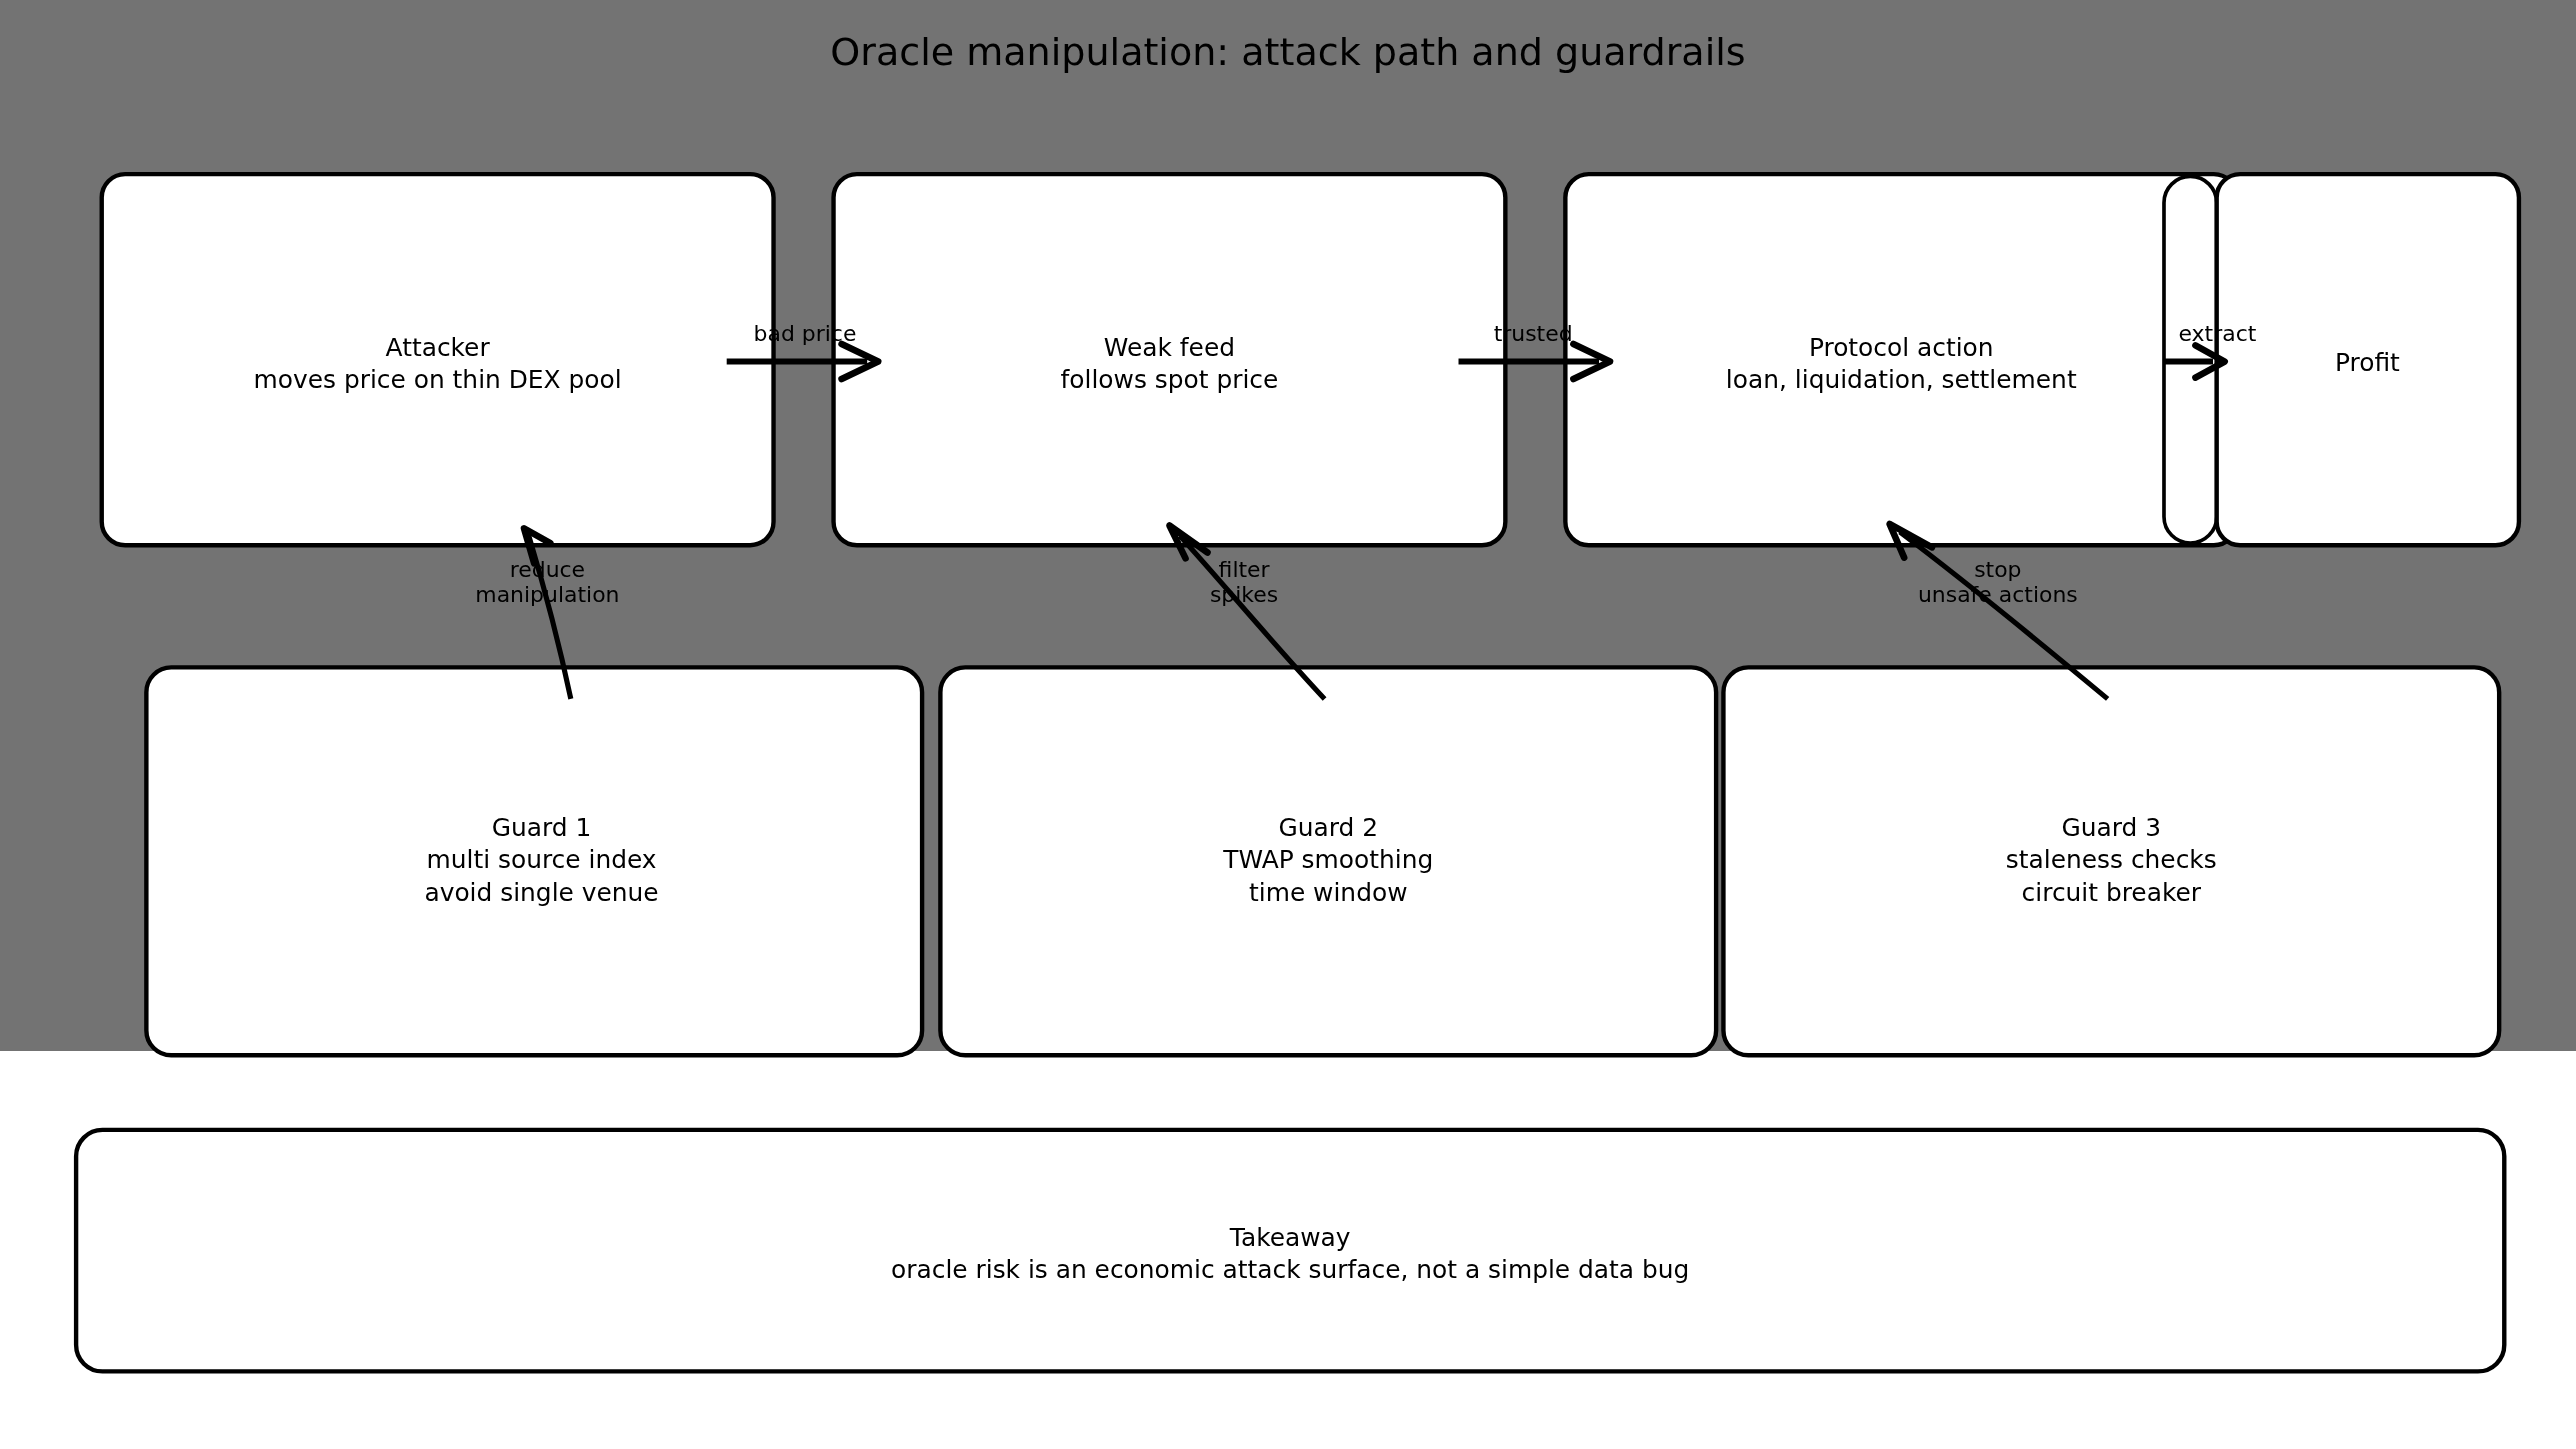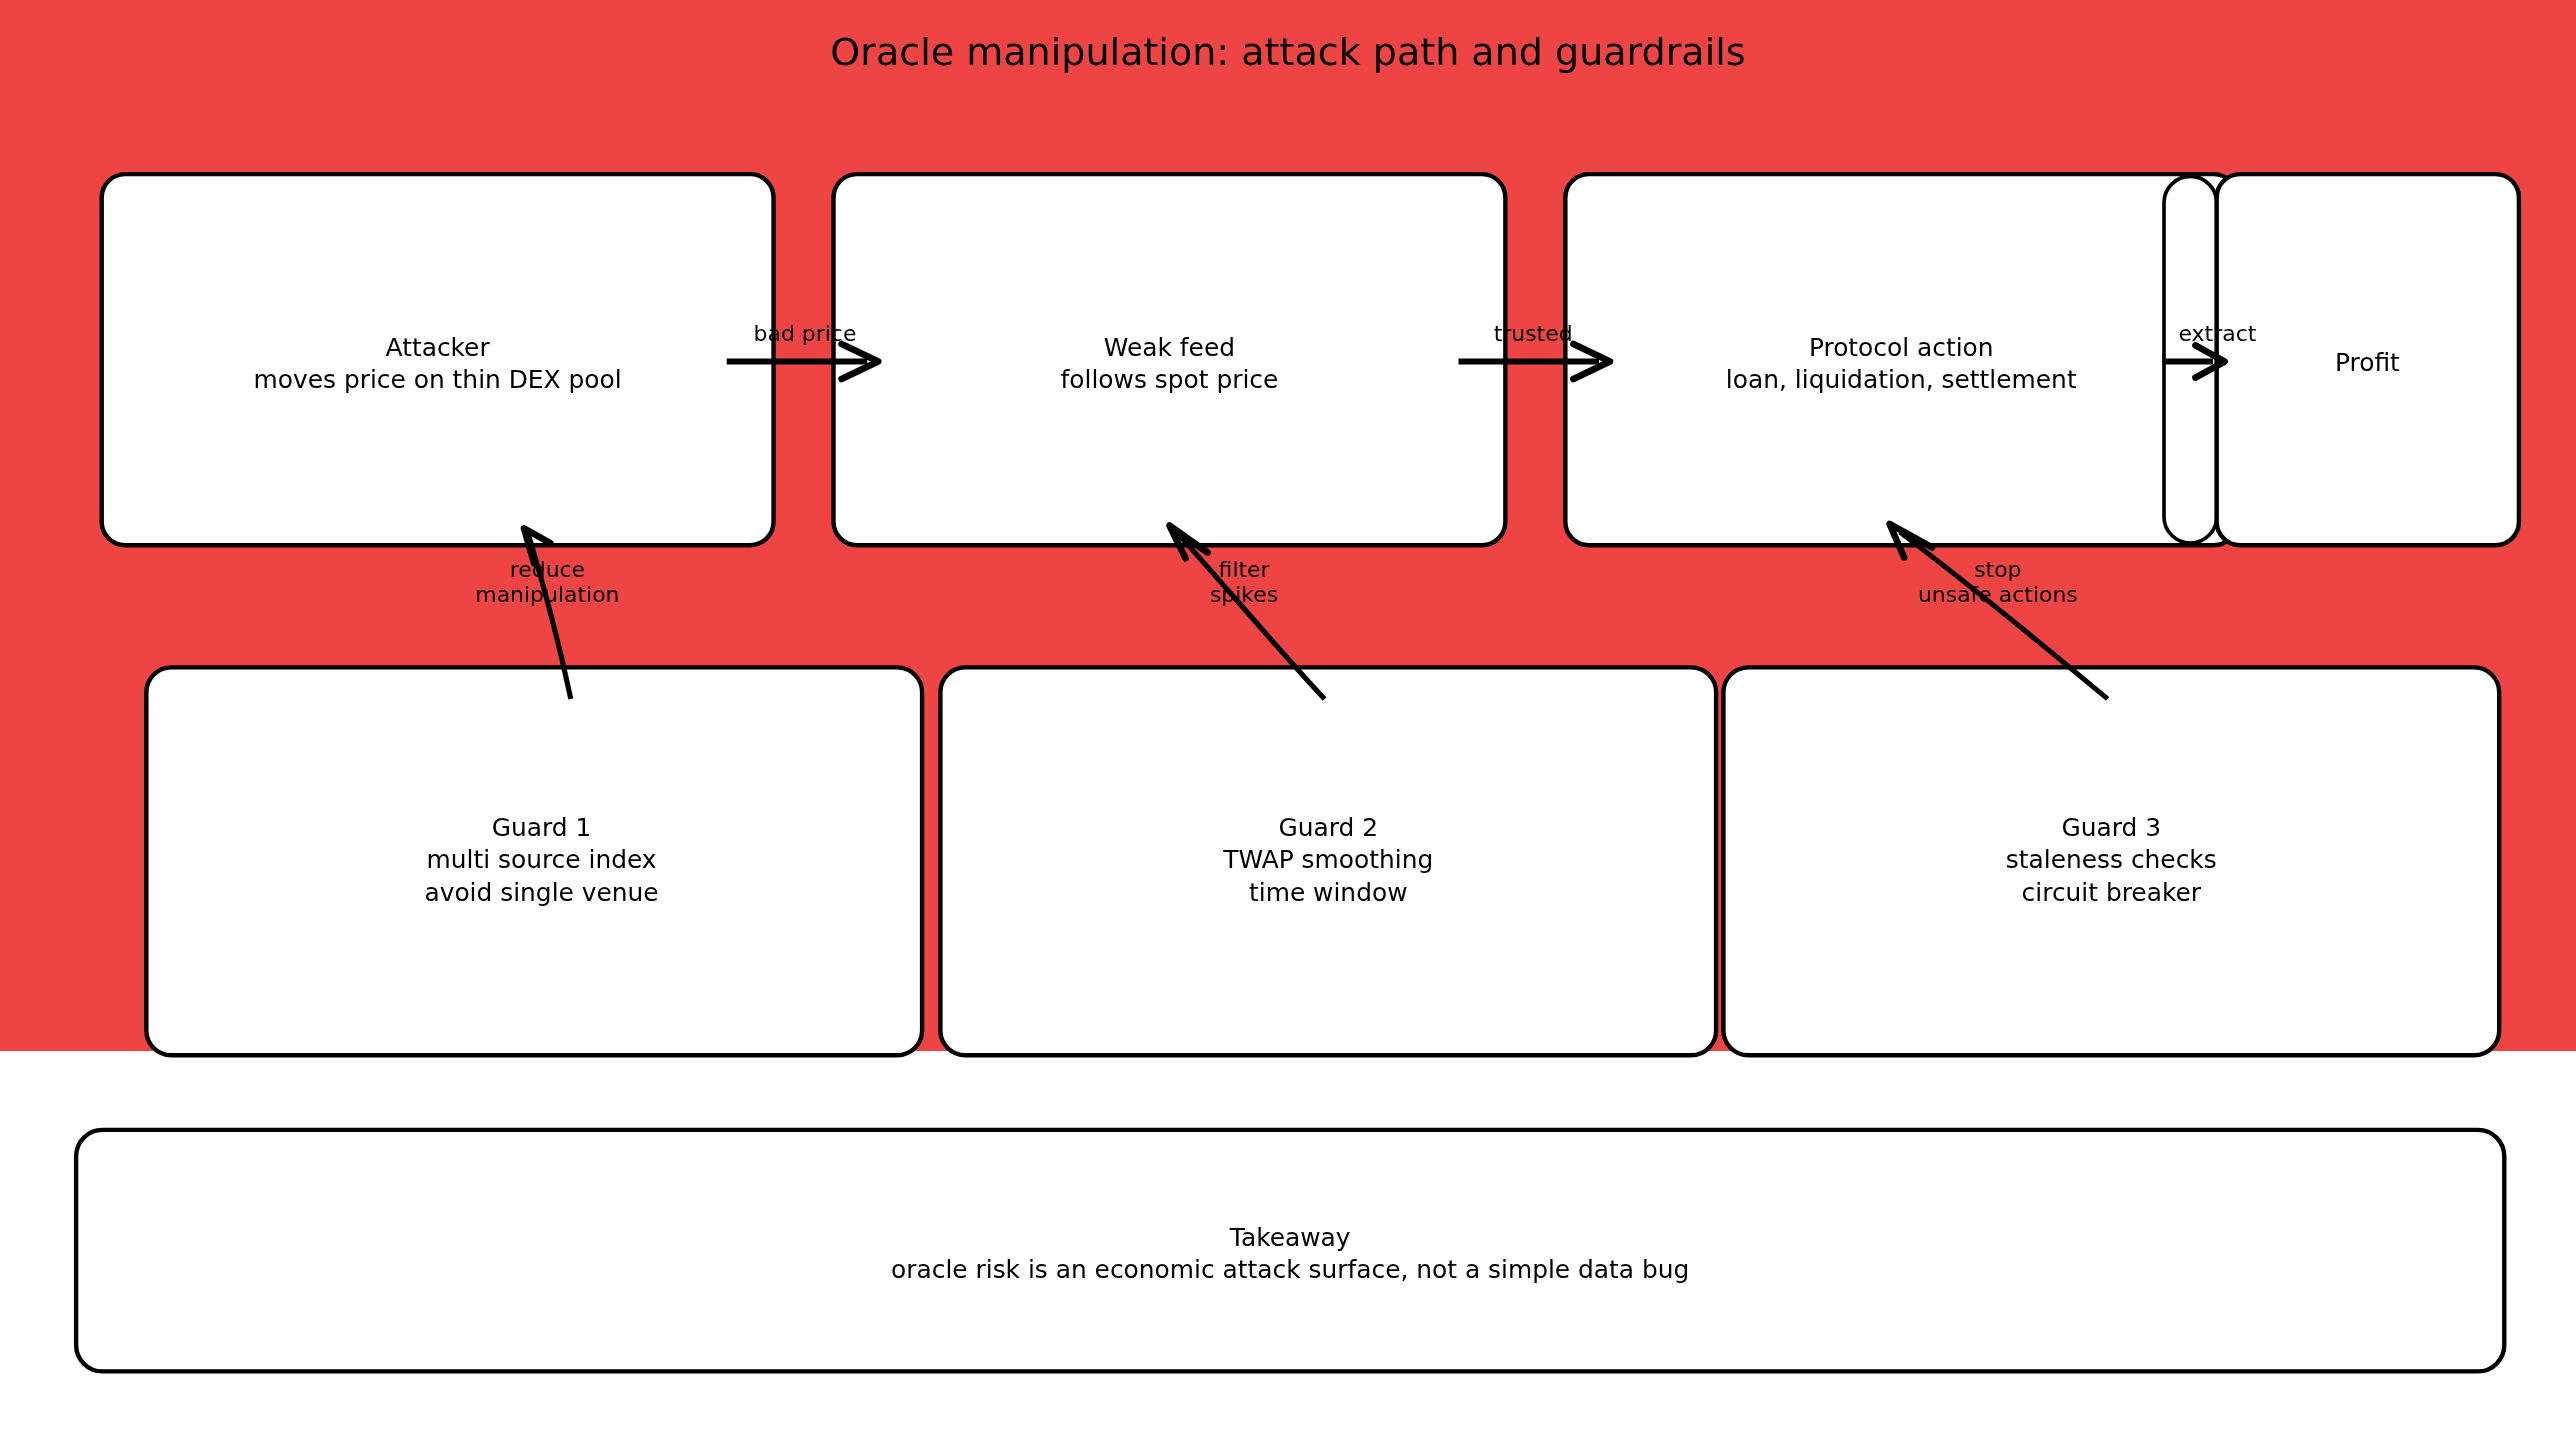--- a/index.html
+++ b/index.html
@@ -11,21 +11,21 @@
   body {
     width: 2576px;
     height: 1449px;
     overflow: hidden;
     font-family: "DejaVu Sans", sans-serif;
   }
   #diagram-root {
     position: relative;
     width: 2576px;
     height: 1051px;
-    background: #ef4444;
+    background: #737373;
   }
   svg#diagram-svg {
     display: block;
     width: 2576px;
     height: 1449px;
   }
   .node-box {
     fill: #ffffff;
     stroke: #000000;
     stroke-width: 6;

